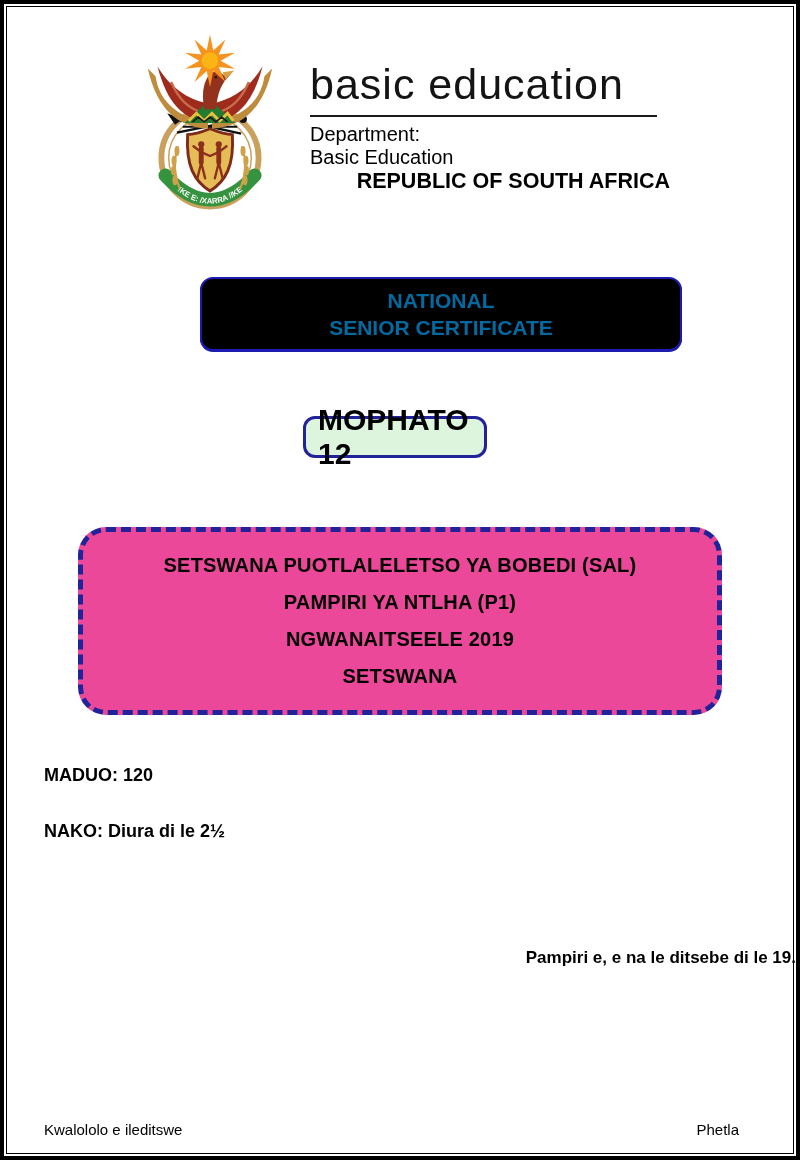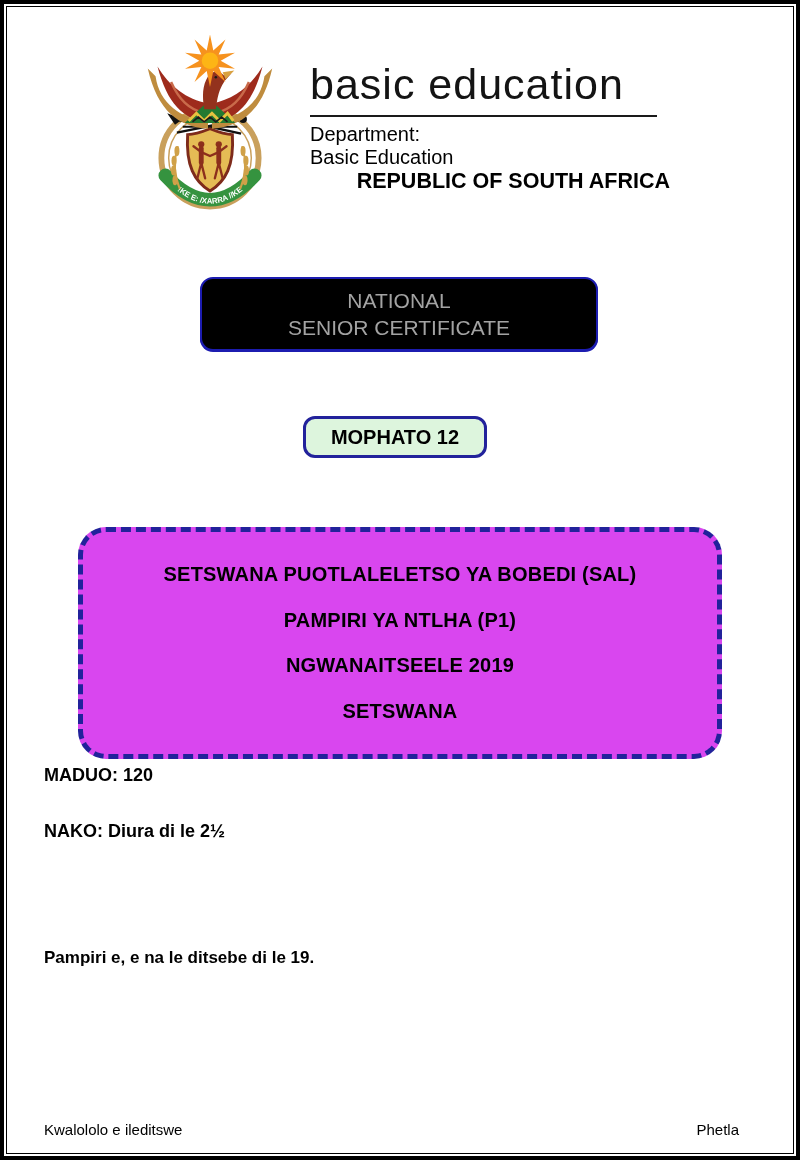--- a/index.html
+++ b/index.html
@@ -45,57 +45,58 @@
     background: #1a1a1a;
     margin: 7px 0 6px 0;
   }
   .dept-line { font-size: 20px; line-height: 23px; }
   .country   { font-size: 21.5px; line-height: 24px; font-weight: bold; white-space: nowrap; text-align: right; }
 
   
   .nsc-banner {
     position: absolute;
     left: 196px; top: 273px;
-    width: 398px; height: 74px;
+    width: 482px; height: 74px;
     background: #000;
     border: 2px solid #1c1cb0;
     border-radius: 13px;
     box-shadow: 0 1px 0 #1c1cb0;
     display: flex;
     flex-direction: column;
     align-items: center;
     justify-content: center;
-    color: #a3a3a3;
-    font-weight: normal;
+    color: #0369a1;
+    font-weight: bold;
     font-size: 21px;
     line-height: 27px;
     text-align: center;
   }
 
   
   .grade-badge {
     position: absolute;
     left: 299px; top: 412px;
     width: 184px; height: 42px;
     background: #ddf5dd;
     border: 3px solid #22229b;
     border-radius: 12px;
     display: flex;
     align-items: center;
     justify-content: center;
     font-weight: bold;
-    font-size: 20px;
+    font-size: 30px;
+    padding-left: 12px;
   }
 
   
   .exam-box {
     position: absolute;
     left: 74px; top: 523px;
-    width: 644px; height: 232px;
-    background: #d946ef;
+    width: 644px; height: 188px;
+    background: #ec4899;
     border: 5px dashed #22229b;
     border-radius: 28px;
     display: flex;
     flex-direction: column;
     align-items: center;
     justify-content: space-evenly;
     padding: 8px 10px;
     text-align: center;
   }
   .exam-line {
@@ -118,21 +119,21 @@
     font-weight: bold;
     font-size: 18px;
     margin-top: 14px;
   }
 
   
   .pages-note {
     position: absolute;
     left: 0; top: 944px;
     width: 100%;
-    text-align: left;
+    text-align: right;
     font-weight: bold;
     font-size: 17px;
     padding-left: 40px;
   }
 
   
   .footer-left {
     position: absolute;
     left: 40px; top: 1117px;
     font-size: 15px;

